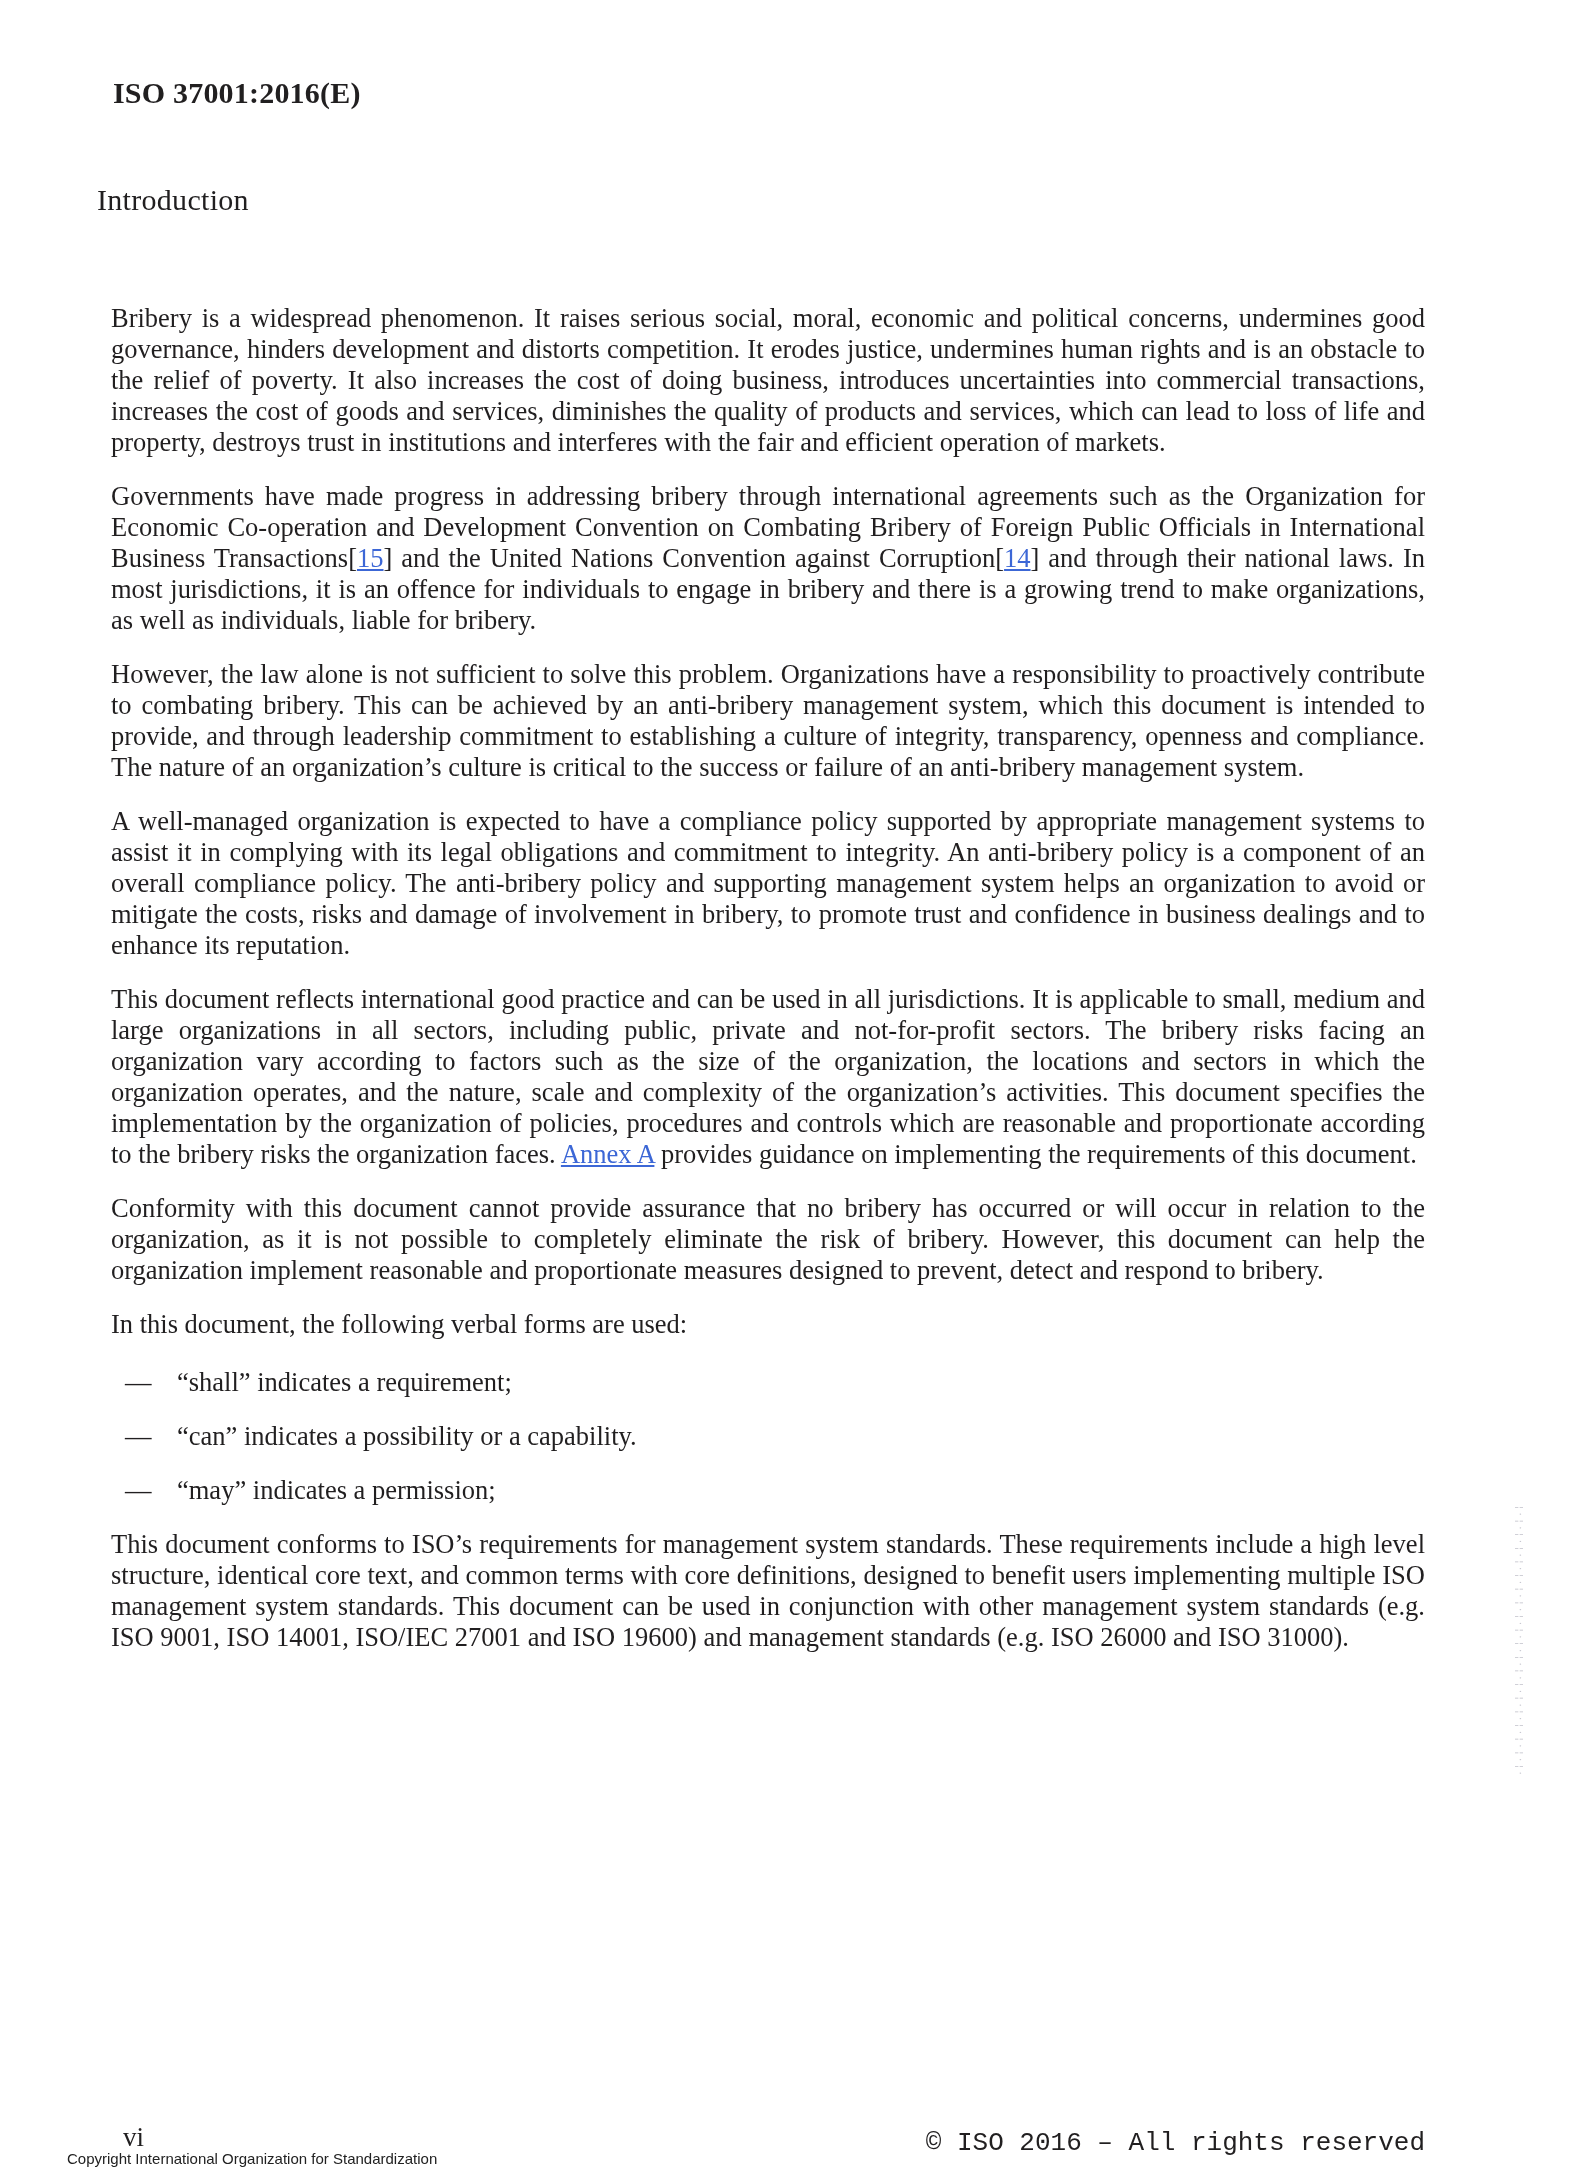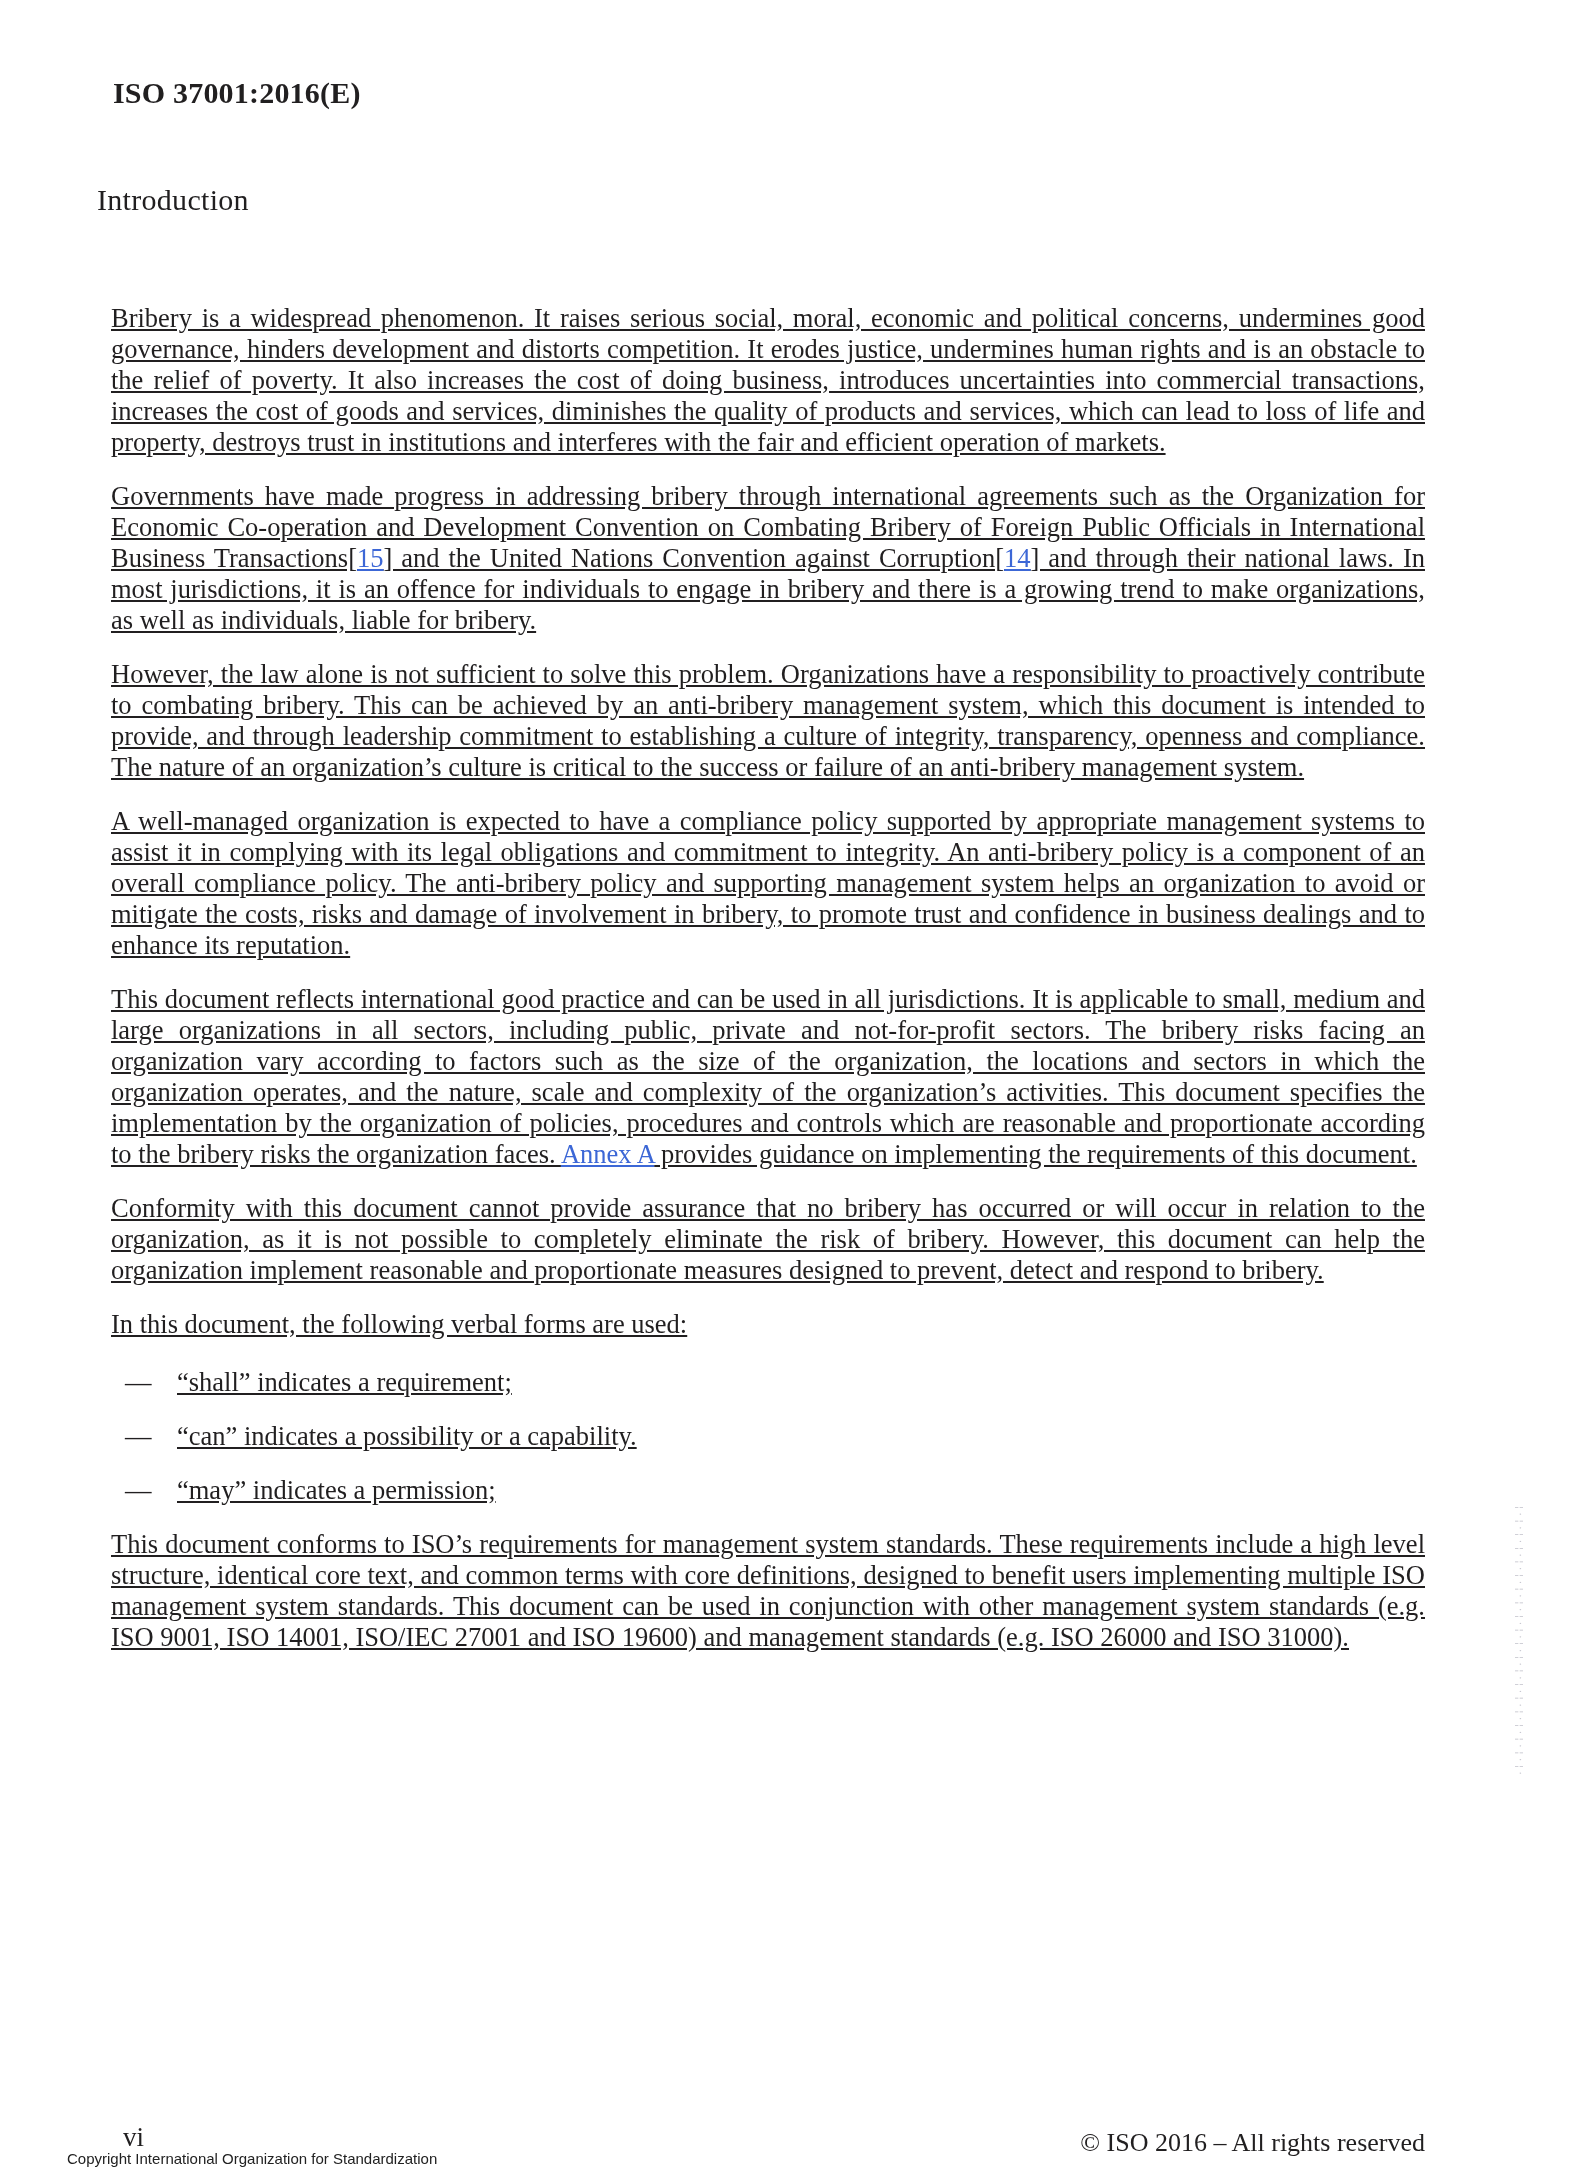--- a/index.html
+++ b/index.html
@@ -31,21 +31,20 @@
     letter-spacing: 0.3px;
   }
   .content {
     position: absolute;
     left: 86px;
     top: 303px;
     width: 1314px;
     font-size: 26.5px;
     line-height: 31px;
     text-align: justify;
-    text-decoration: underline;
   }
   .content p { margin: 0 0 23px 0; }
   .doclink {
     color: #3c67d6;
     text-decoration: underline;
     text-underline-offset: 2px;
     cursor: pointer;
   }
   .vli {
     padding-left: 14px;
@@ -67,20 +66,21 @@
     font-family: "Liberation Sans", "DejaVu Sans", sans-serif;
     font-size: 15px;
     color: #222222;
     white-space: nowrap;
   }
   .rights {
     position: absolute;
     right: 187px;
     top: 2128px;
     font-size: 26px;
+    font-family: Liberation Mono, monospace;
   }
   .watermark {
     position: absolute;
     left: 1490px;
     top: 1505px;
     height: 270px;
     writing-mode: vertical-rl;
     font-family: "DejaVu Sans Mono", monospace;
     font-size: 8px;
     letter-spacing: 2px;

